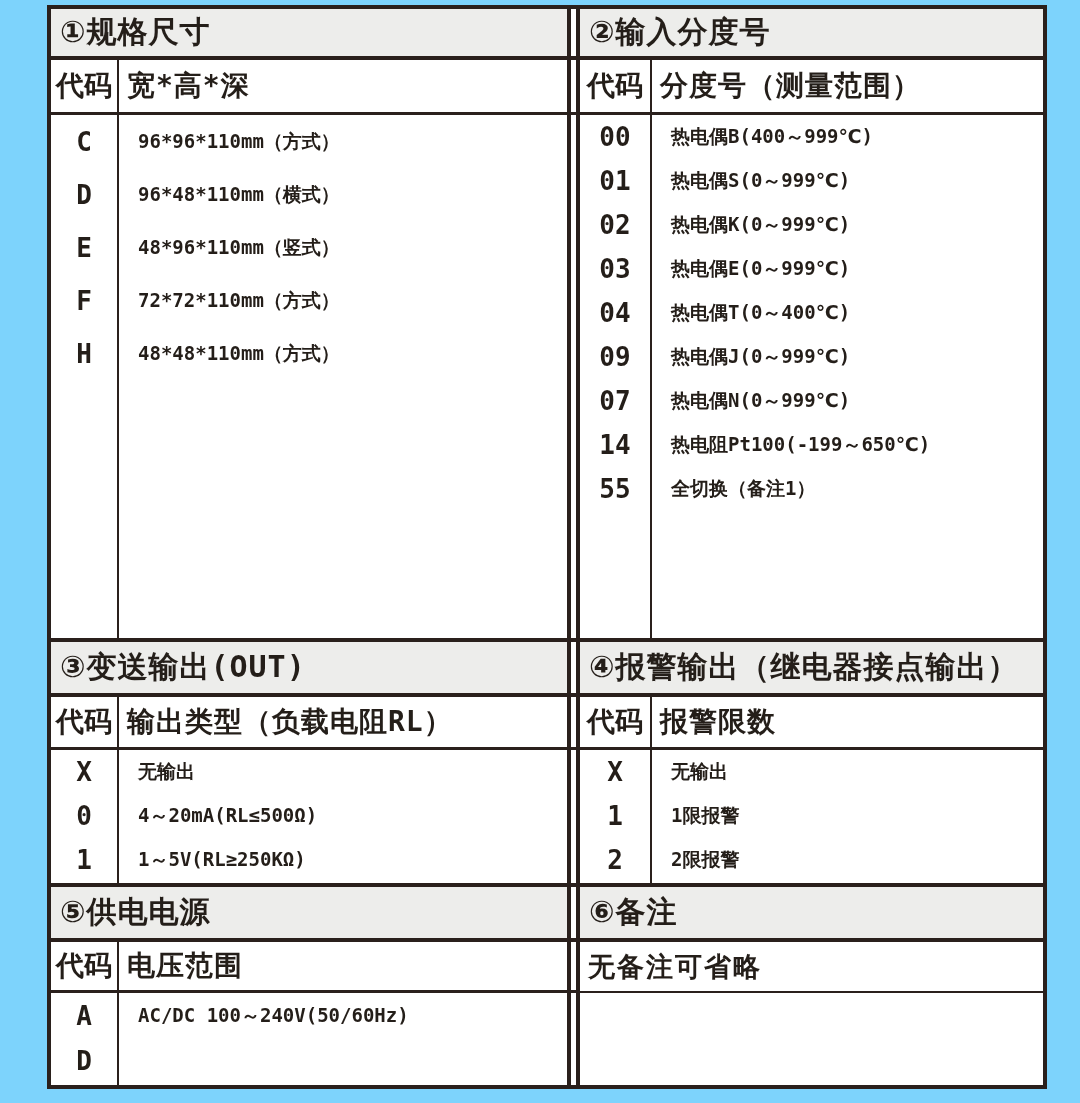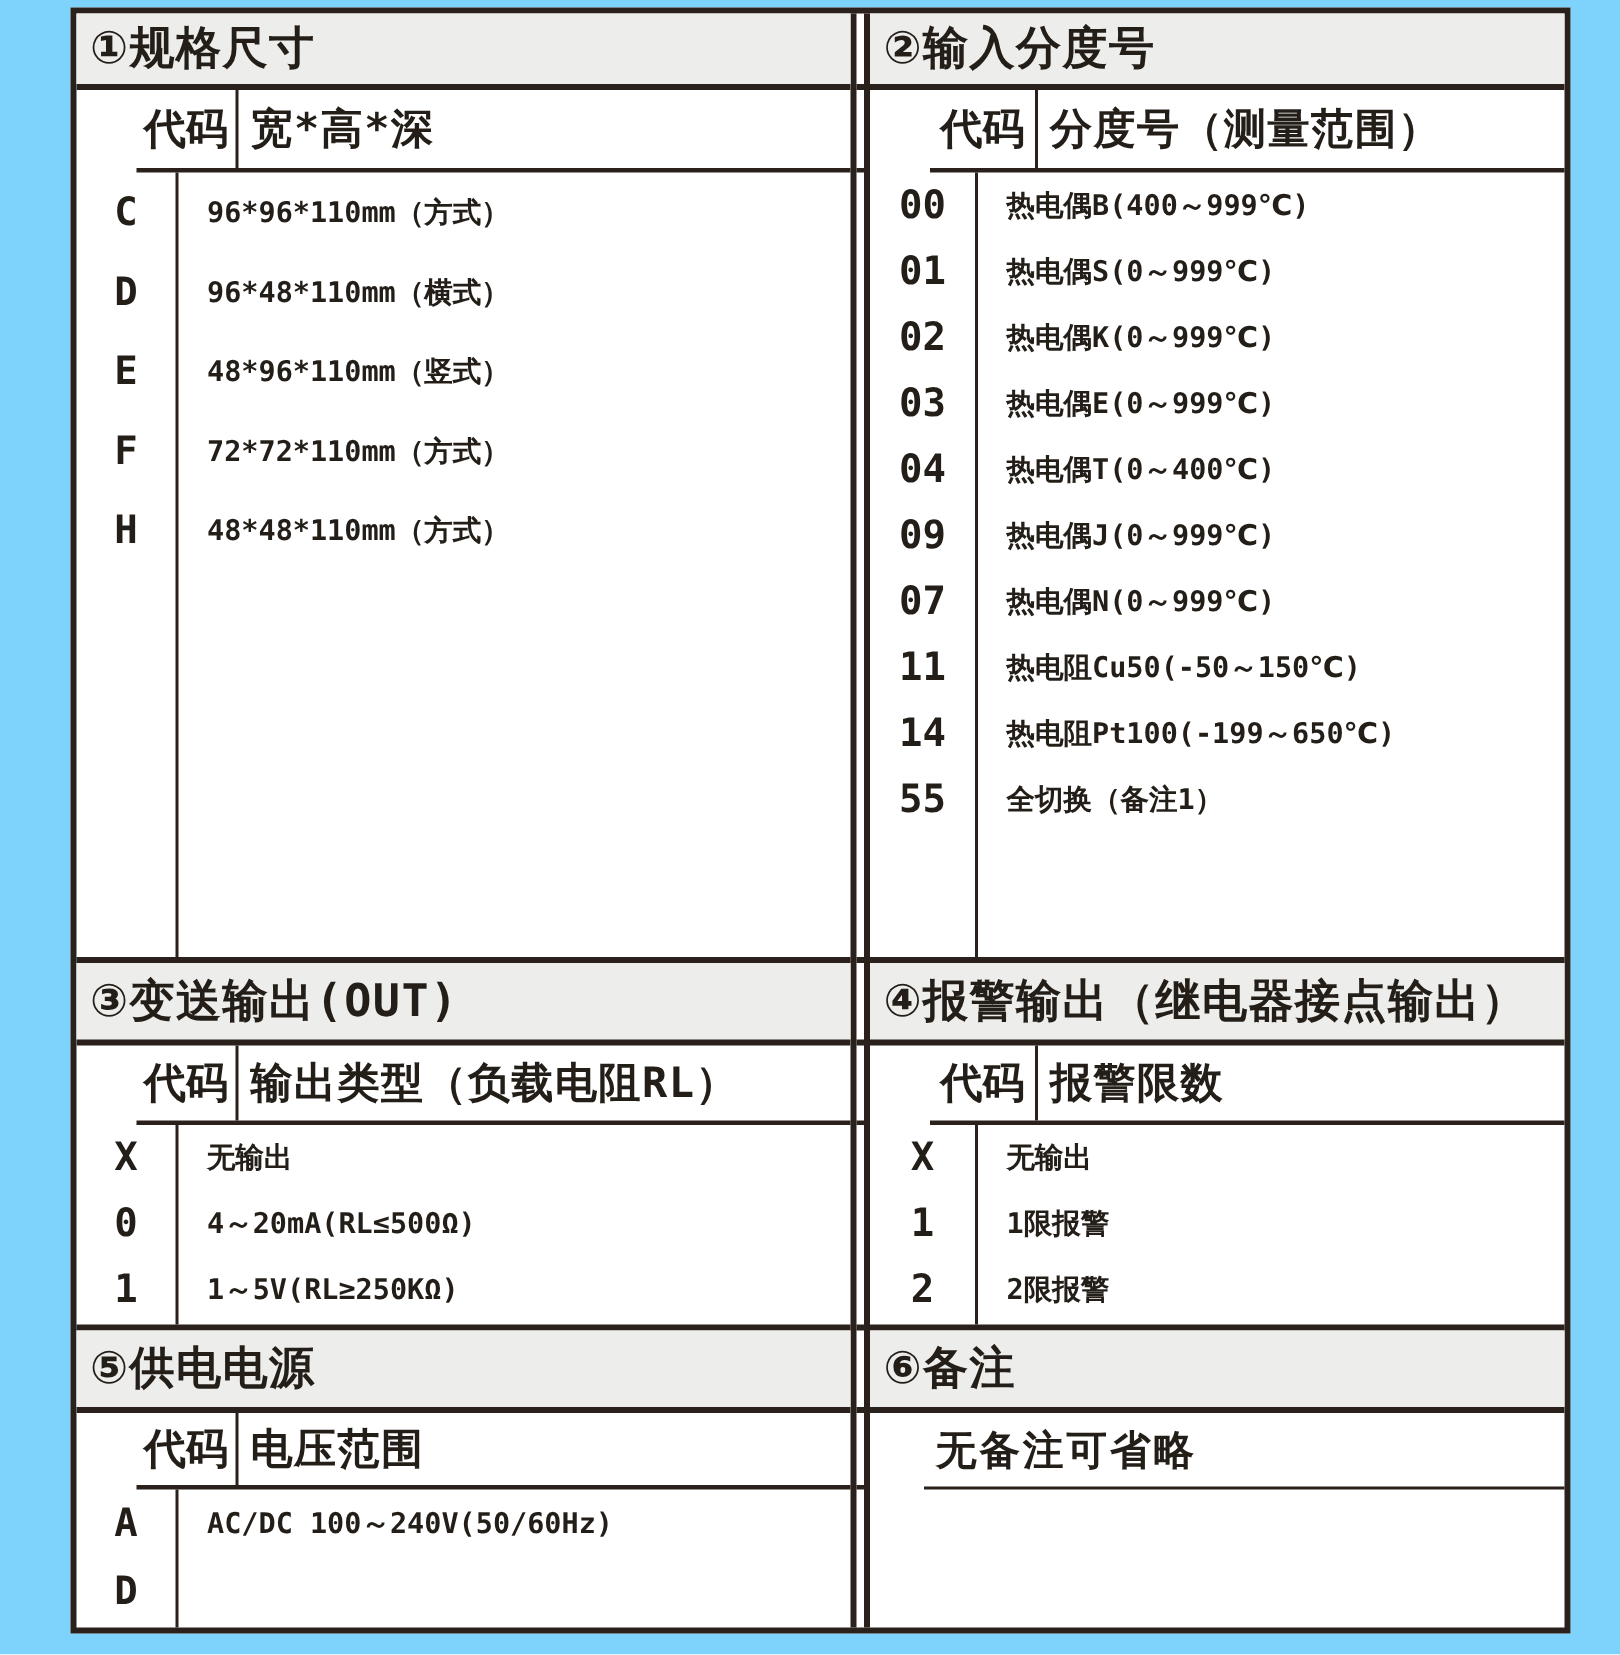--- a/index.html
+++ b/index.html
@@ -36,36 +36,35 @@
   .hb3{height:527px;}
   .hb4{height:55px;}
   .hb5{height:53px;}
   .hb6{height:137px;}
   .hb7{height:55px;}
   .hb8{height:51px;}
   .hb9{flex:1;}
   
   .bb4{border-bottom:4px solid var(--bc);}
   .bb3{border-bottom:3px solid var(--bc);}
-  .bb2{border-bottom:2px solid var(--bc);margin-left:36px;}
+  .bb2{border-bottom:2px solid var(--bc);}
   
   .sec-h{
     background:var(--hdr-bg);
     font-size:30px;
     display:flex;align-items:center;
     padding-left:9px;
     letter-spacing:1px;
     white-space:nowrap;
   }
   
   .colhead{
     display:flex;align-items:center;
     font-size:28px;
     white-space:nowrap;
-    margin-left:40px;
   }
   .colhead .code-hd{width:66px;text-align:center;flex-shrink:0;}
   .col-right .colhead .code-hd{width:70px;}
   .colhead .lbl-hd{padding-left:10px;letter-spacing:1px;}
   
   .vline{position:absolute;top:0;bottom:0;width:2px;background:var(--bc);}
   .col-left .vline{left:66px;}
   .col-right .vline{left:70px;}
   
   .drow{display:flex;align-items:center;white-space:nowrap;}
@@ -214,24 +213,20 @@
         </div>
         <div class="drow">
           <span class="code">09</span>
           <span class="lbl">热电偶J(0～999℃)</span>
         </div>
         <div class="drow">
           <span class="code">07</span>
           <span class="lbl">热电偶N(0～999℃)</span>
         </div>
         <div class="drow">
-          <span class="code">11</span>
-          <span class="lbl">热电阻Cu50(-50～150℃)</span>
-        </div>
-        <div class="drow">
           <span class="code">14</span>
           <span class="lbl">热电阻Pt100(-199～650℃)</span>
         </div>
         <div class="drow">
           <span class="code">55</span>
           <span class="lbl">全切换（备注1）</span>
         </div>
       </div>
 
       <div class="band hb4 bb4 sec-h">

